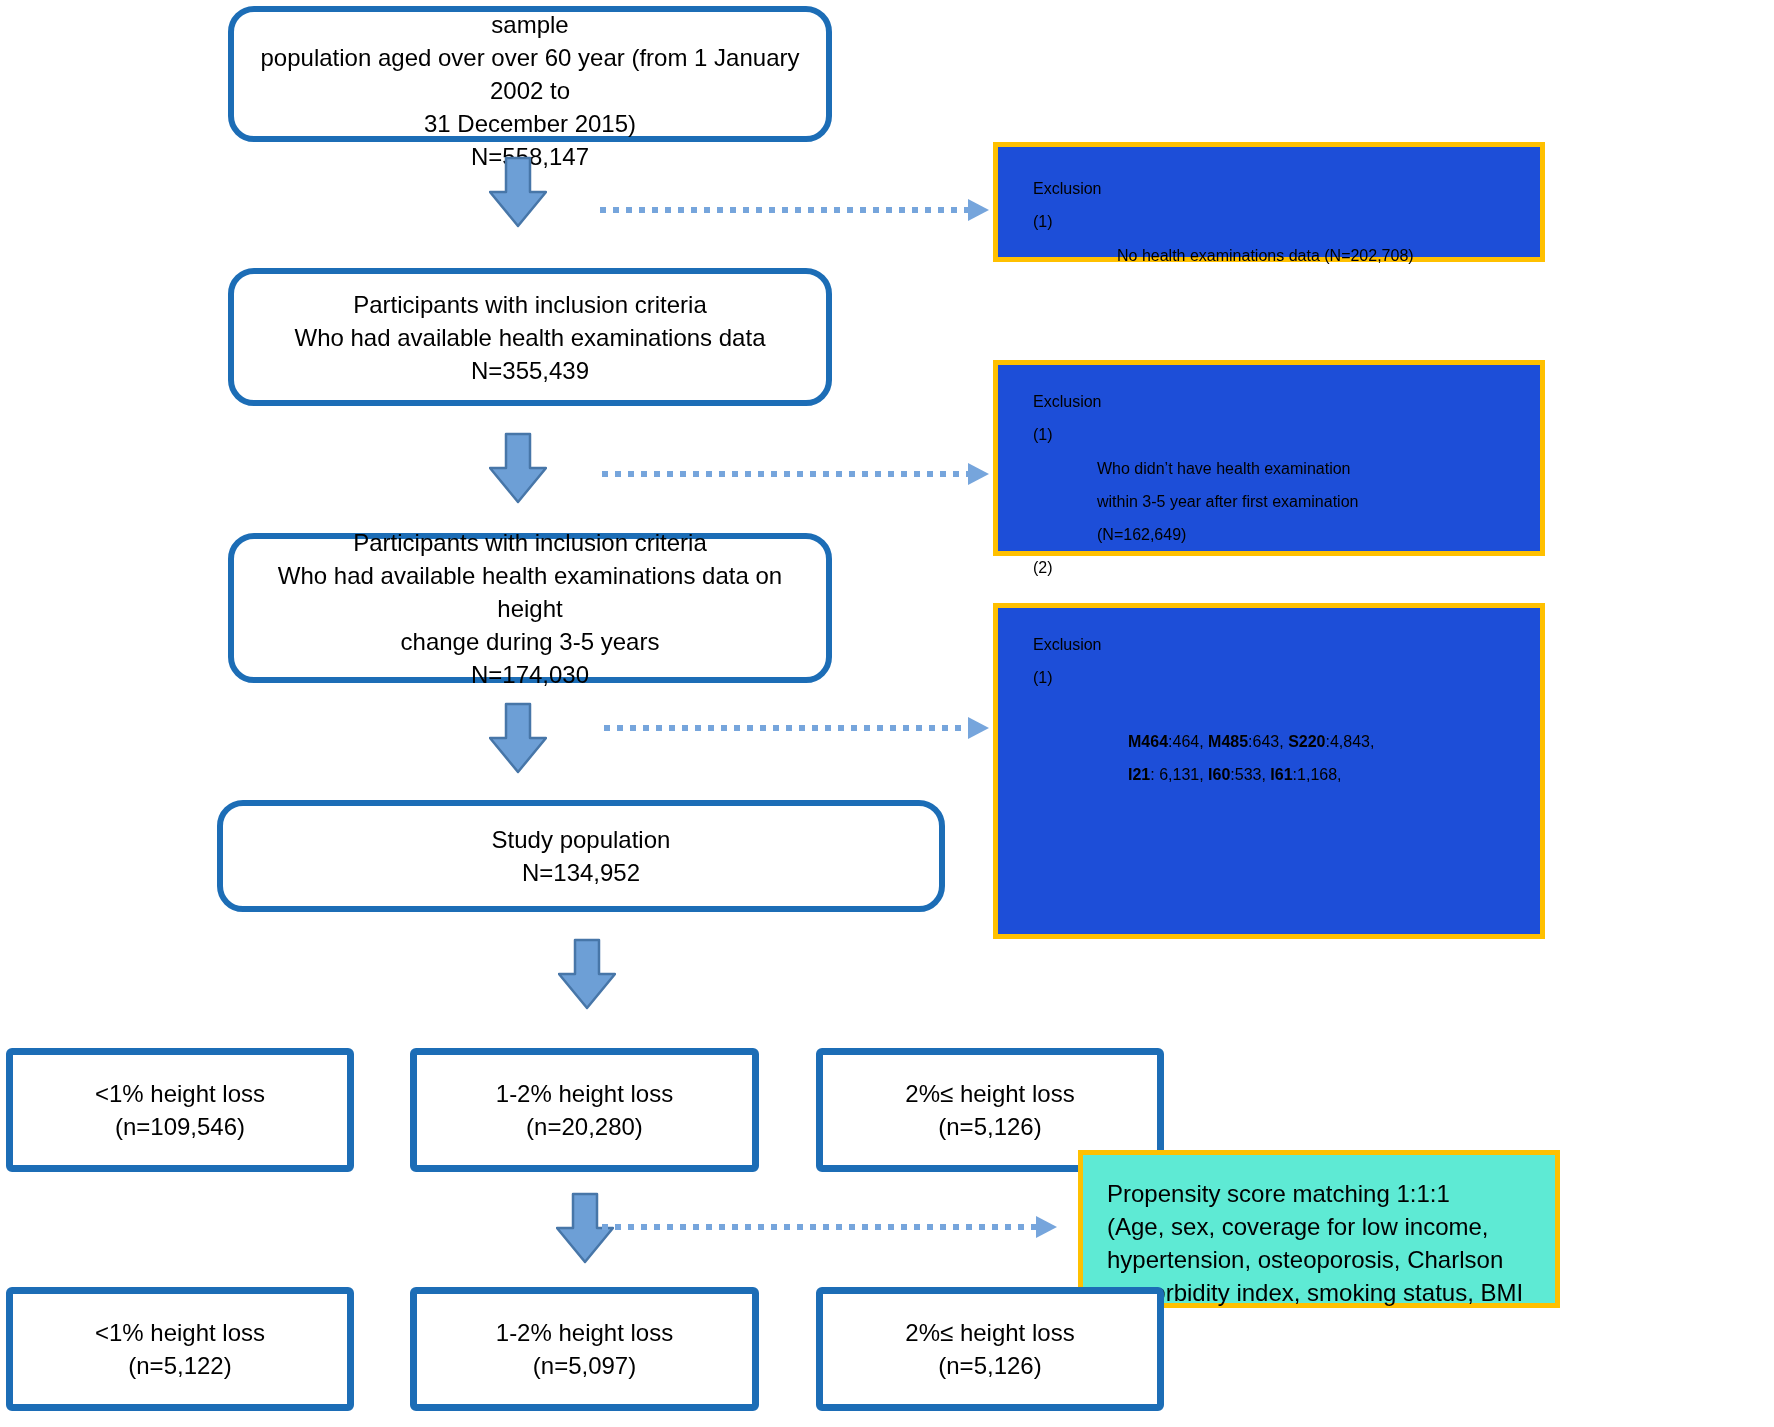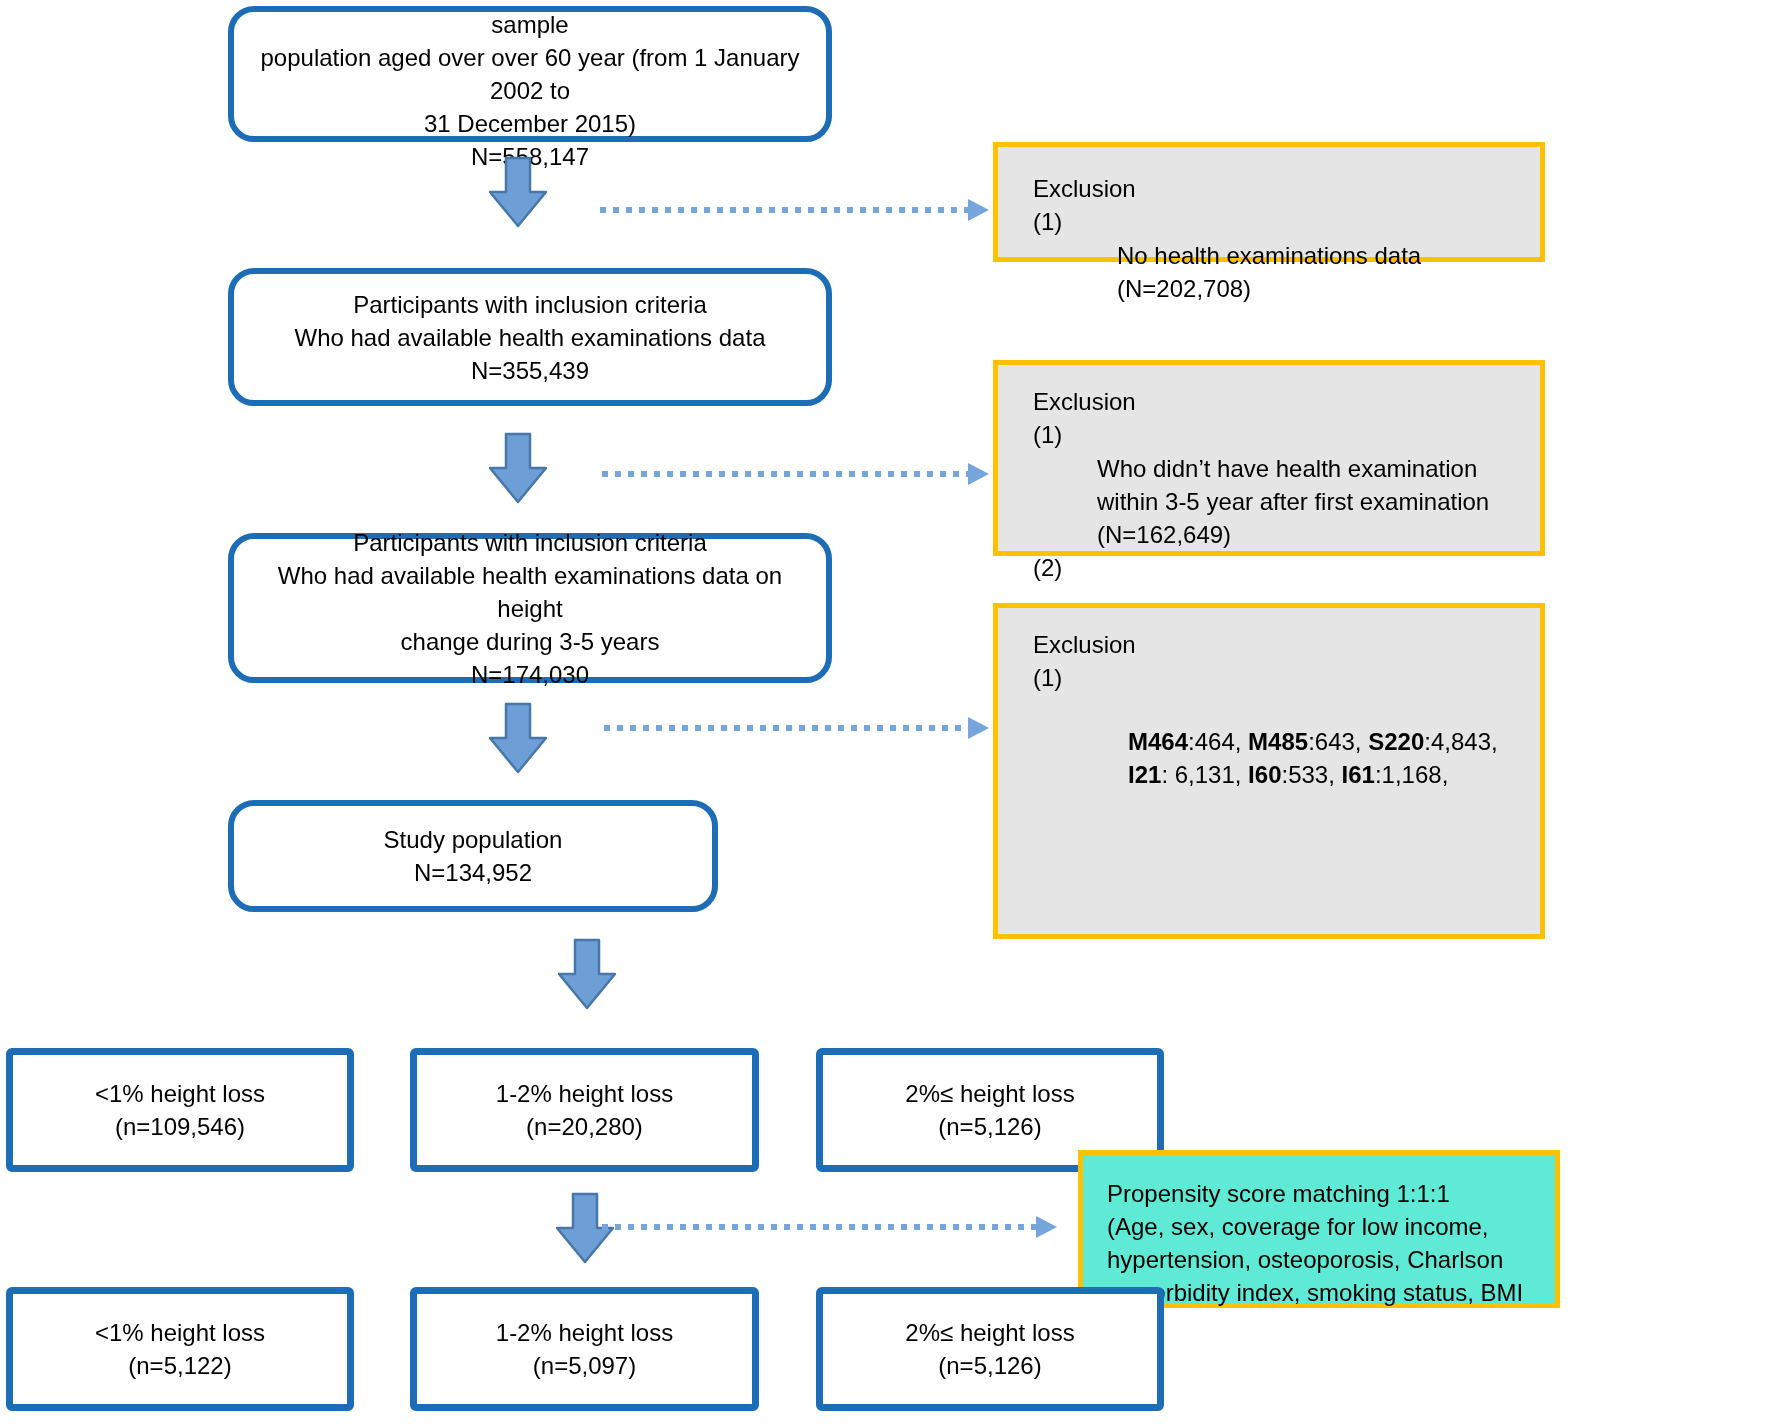--- a/index.html
+++ b/index.html
@@ -31,22 +31,22 @@
   }
   .gbox {
     border-width: 7px;
     border-radius: 6px;
   }
 
   
   .ebox {
     position: absolute;
     border: 5px solid var(--exclusion-border, #FFC000);
-    background: #e5e5e5;
-    font-size: 24px;
+    background: #1d4ed8;
+    font-size: 16px;
     line-height: 33px;
     padding: 20px 24px 10px 35px;
   }
   .ebox .etitle { margin: 0; }
   .eitem { display: flex; align-items: flex-start; }
   .enum { flex: none; width: 64px; }
   .enum.wide { width: 84px; }
   .etext { white-space: pre-line; margin-top: 34px; }
   .codes { padding-left: 95px; margin-top: 31px; }
   .codes b { font-weight: bold; }
@@ -75,21 +75,21 @@
 
   <div class="fbox" style="left:228px; top:268px; width:604px; height:138px">Participants with inclusion criteria
 Who had available health examinations data
 N=355,439</div>
 
   <div class="fbox" style="left:228px; top:533px; width:604px; height:150px">Participants with inclusion criteria
 Who had available health examinations data on height
 change during 3-5 years
 N=174,030</div>
 
-  <div class="fbox" style="left:228px; top:800px; width:490px; height:112px">Study population
+  <div class="fbox" style="left:217px; top:800px; width:728px; height:112px">Study population
 N=134,952</div>
 
   <svg class="arrow" style="left:489px; top:156px" width="58" height="72" viewBox="0 0 58 72">
     <path d="M17 2 H41 V36 H57 L29 70 L1 36 H17 Z" fill="var(--arrow-fill)" stroke="var(--arrow-border)" stroke-width="2.5" stroke-linejoin="round"></path>
   </svg>
   <svg class="arrow" style="left:489px; top:432px" width="58" height="72" viewBox="0 0 58 72">
     <path d="M17 2 H41 V36 H57 L29 70 L1 36 H17 Z" fill="var(--arrow-fill)" stroke="var(--arrow-border)" stroke-width="2.5" stroke-linejoin="round"></path>
   </svg>
   <svg class="arrow" style="left:489px; top:702px" width="58" height="72" viewBox="0 0 58 72">
     <path d="M17 2 H41 V36 H57 L29 70 L1 36 H17 Z" fill="var(--arrow-fill)" stroke="var(--arrow-border)" stroke-width="2.5" stroke-linejoin="round"></path>

